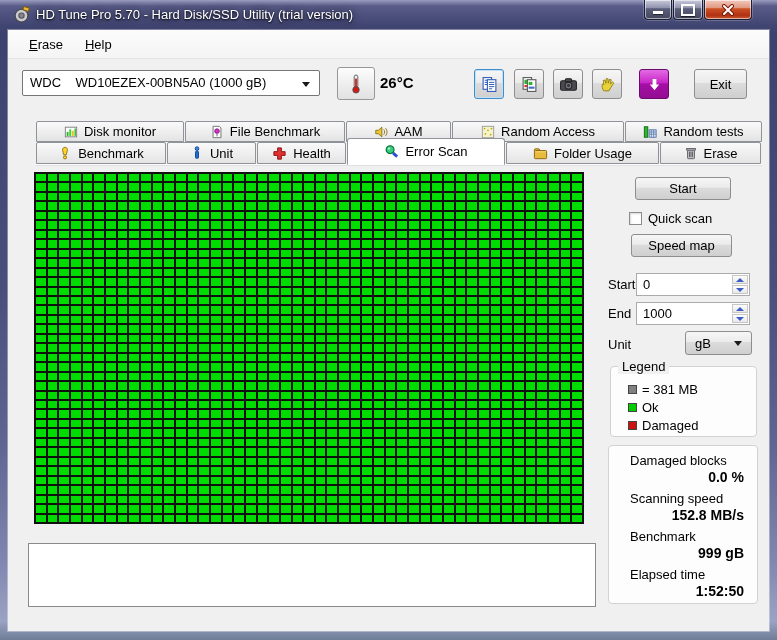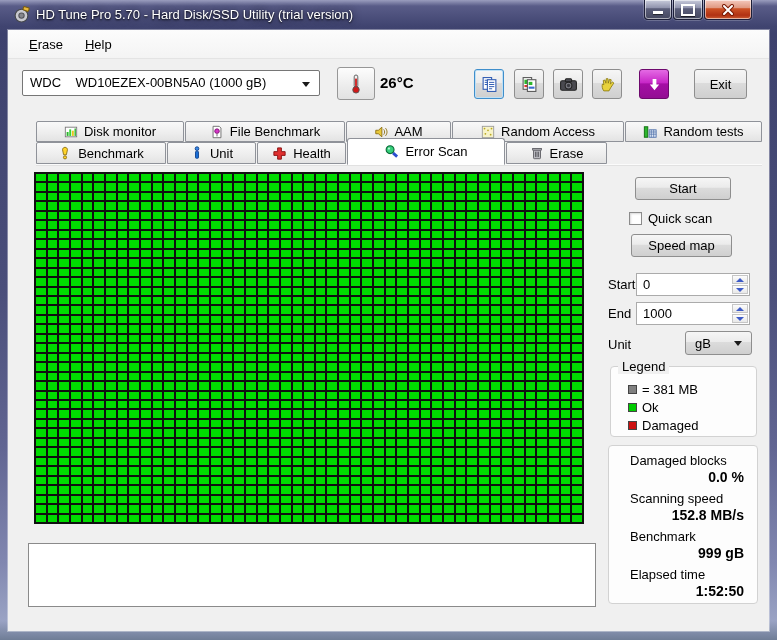--- a/index.html
+++ b/index.html
@@ -267,20 +267,28 @@
         <span>Health</span>
       </div>
       <div class="tab active" style="width:158px;">
         <svg width="15" height="15" viewBox="0 0 16 16">
           <line x1="9.5" y1="9.5" x2="14" y2="13.5" stroke="#2a4fd0" stroke-width="3"></line>
           <circle cx="6.5" cy="6" r="4.2" fill="#35d07a" stroke="#0c6a3a" stroke-width="1.2"></circle>
           <circle cx="5.3" cy="4.8" r="1.2" fill="#b8f0d4"></circle>
         </svg>
         <span>Error Scan</span>
       </div>
+      <div class="tab" style="width:153px;">
+        <svg width="15" height="15" viewBox="0 0 16 16">
+          <rect x="1.5" y="3" width="5.5" height="3" rx="1" fill="#e8bb3c" stroke="#8a6510"></rect>
+          <rect x="1.5" y="4.8" width="13" height="8.7" rx="1" fill="#e8bb3c" stroke="#8a6510"></rect>
+          <path d="M2.5 6.2h11" stroke="#f5d878"></path>
+        </svg>
+        <span>Folder Usage</span>
+      </div>
       <div class="tab" style="width:101px;">
         <svg width="14" height="14" viewBox="0 0 16 16">
           <rect x="4" y="4.5" width="8" height="10" rx="1" fill="#b9b9bf" stroke="#5a5a60"></rect>
           <rect x="3" y="2.8" width="10" height="1.8" fill="#cfcfd5" stroke="#5a5a60"></rect>
           <path d="M6.3 6.5v6M8 6.5v6M9.7 6.5v6" stroke="#5a5a60"></path>
         </svg>
         <span>Erase</span>
       </div>
     </div>
     <div class="pane-line"></div>

